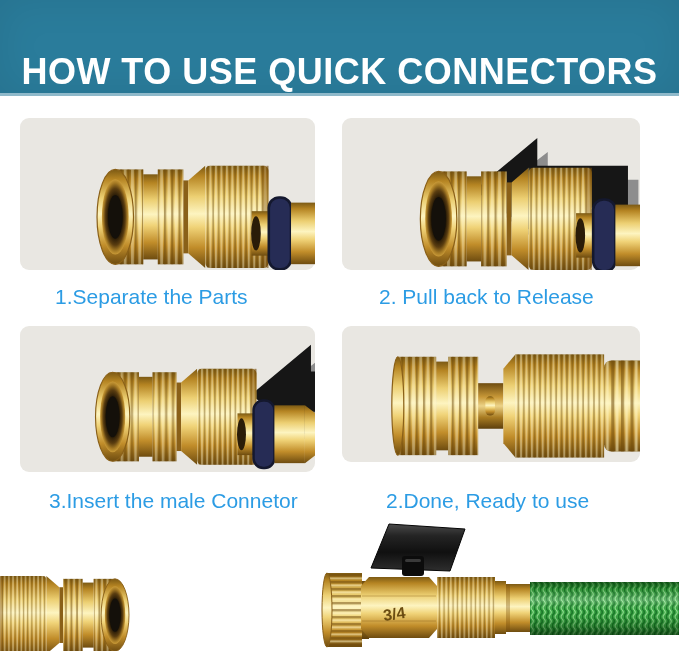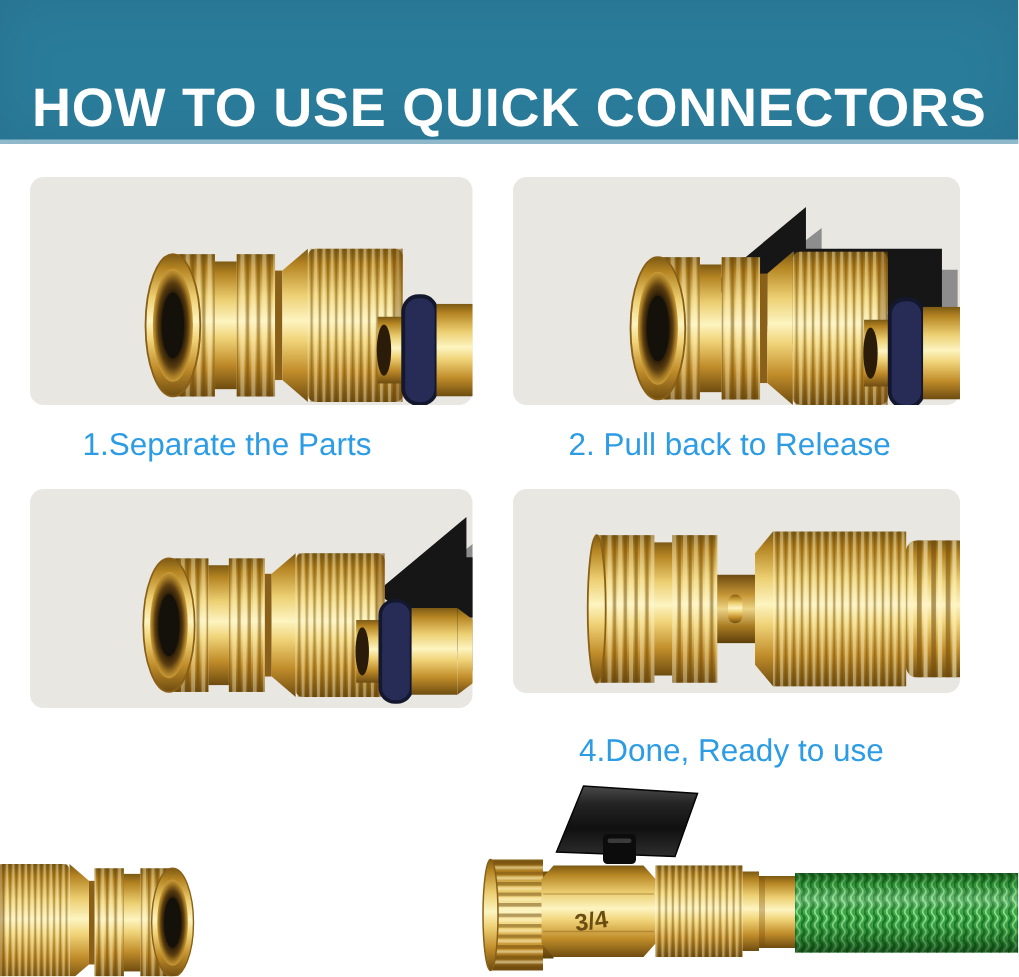--- a/index.html
+++ b/index.html
@@ -189,21 +189,22 @@
   </div>
 
   <div class="panel" id="panel4">
     <svg viewBox="0 0 298 136">
       <use href="#sym-assembled" transform="translate(48,14) scale(0.97)"></use>
     </svg>
   </div>
 
   <div class="caption" id="cap1">1.Separate the Parts</div>
   <div class="caption italic" id="cap2">2. Pull back to Release</div>
-  <div class="caption italic" id="cap4">4.Done, Ready to use</div>
+  <div class="caption italic" id="cap3">3.Insert the male Connetor</div>
+  <div class="caption italic" id="cap4">2.Done, Ready to use</div>
 
   <svg id="bottomfig" viewBox="0 0 679 140">
 
     <use href="#sym-male" transform="translate(196,61) scale(-0.95,0.95)"></use>
 
     <use href="#sym-female" transform="translate(309,53) scale(-0.73,0.73)"></use>
 
     <g>
 
       <polygon points="371,57 389,13 465,18 450,60" fill="url(#gBlack)" stroke="#050505" stroke-width="1"></polygon>

